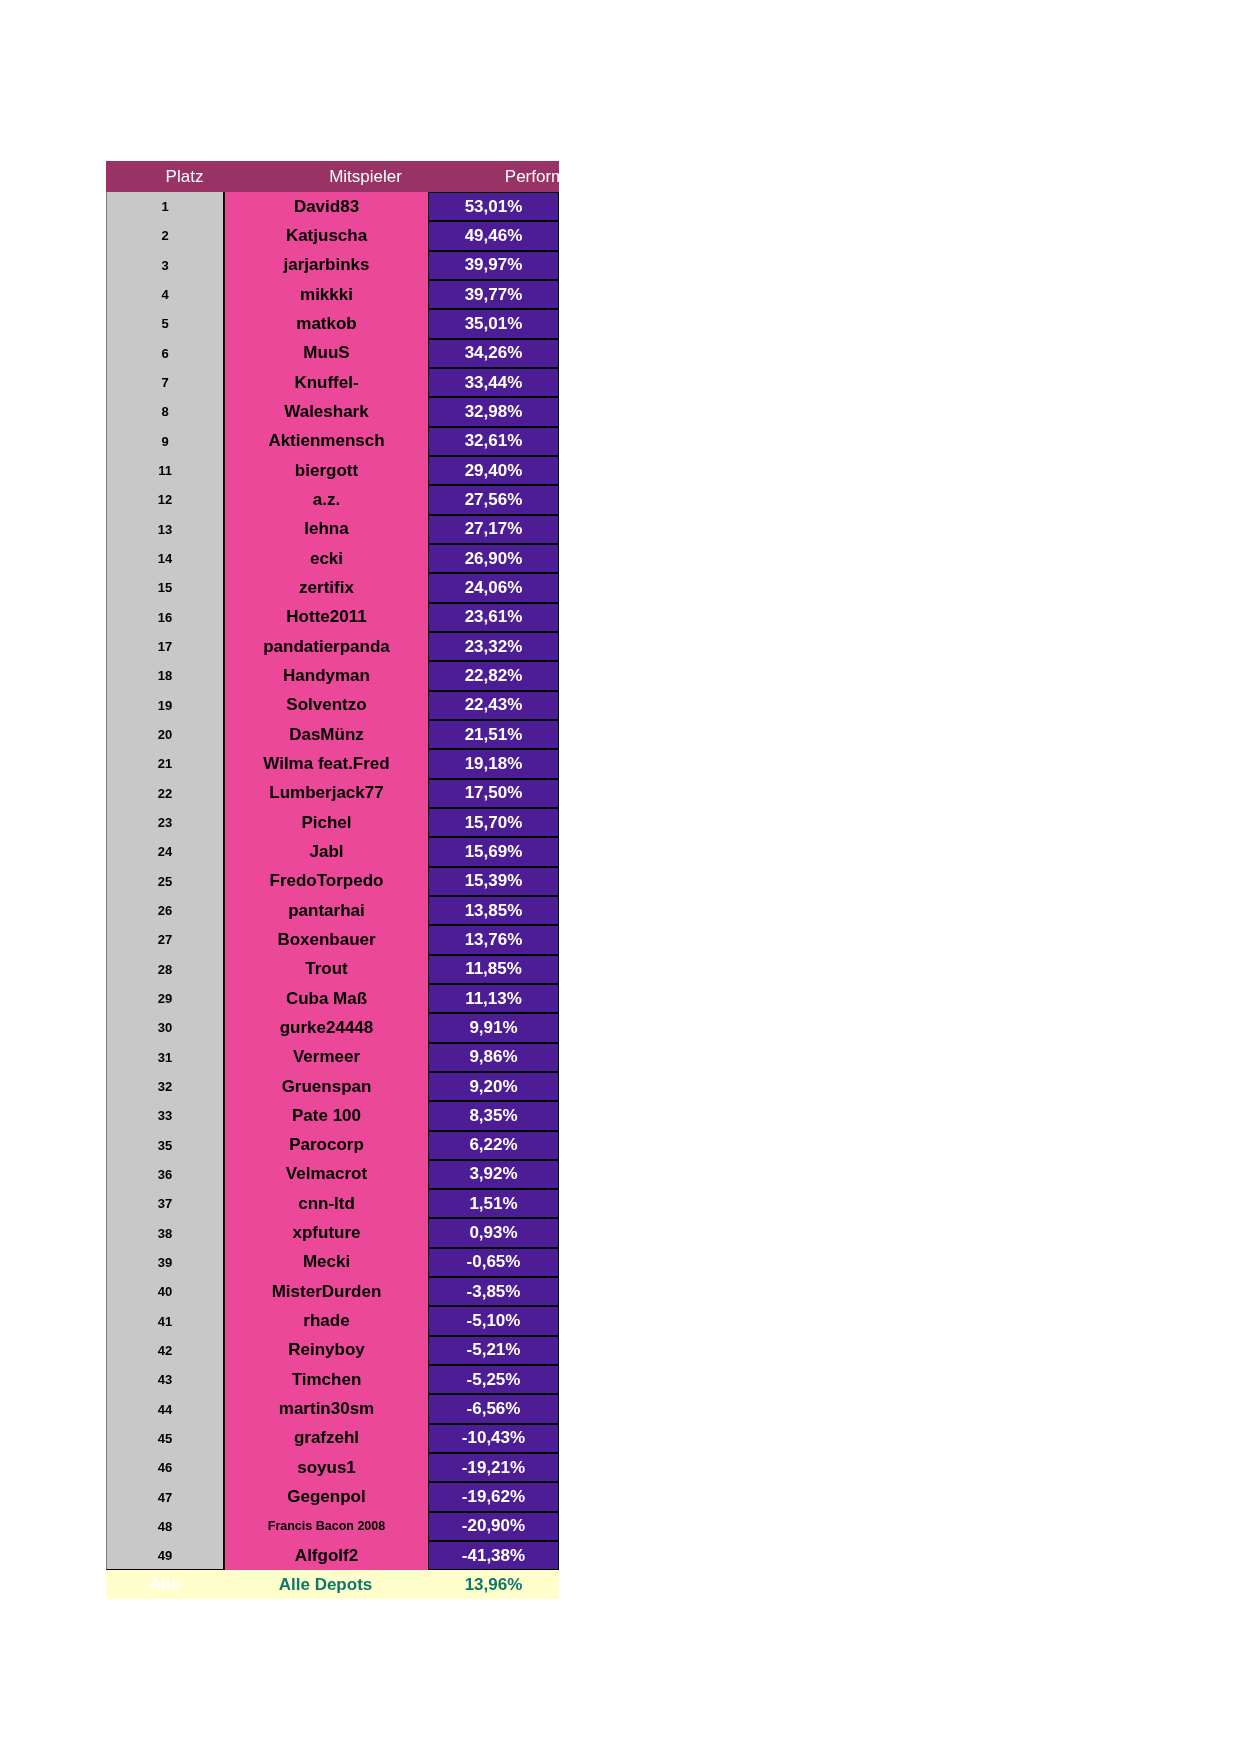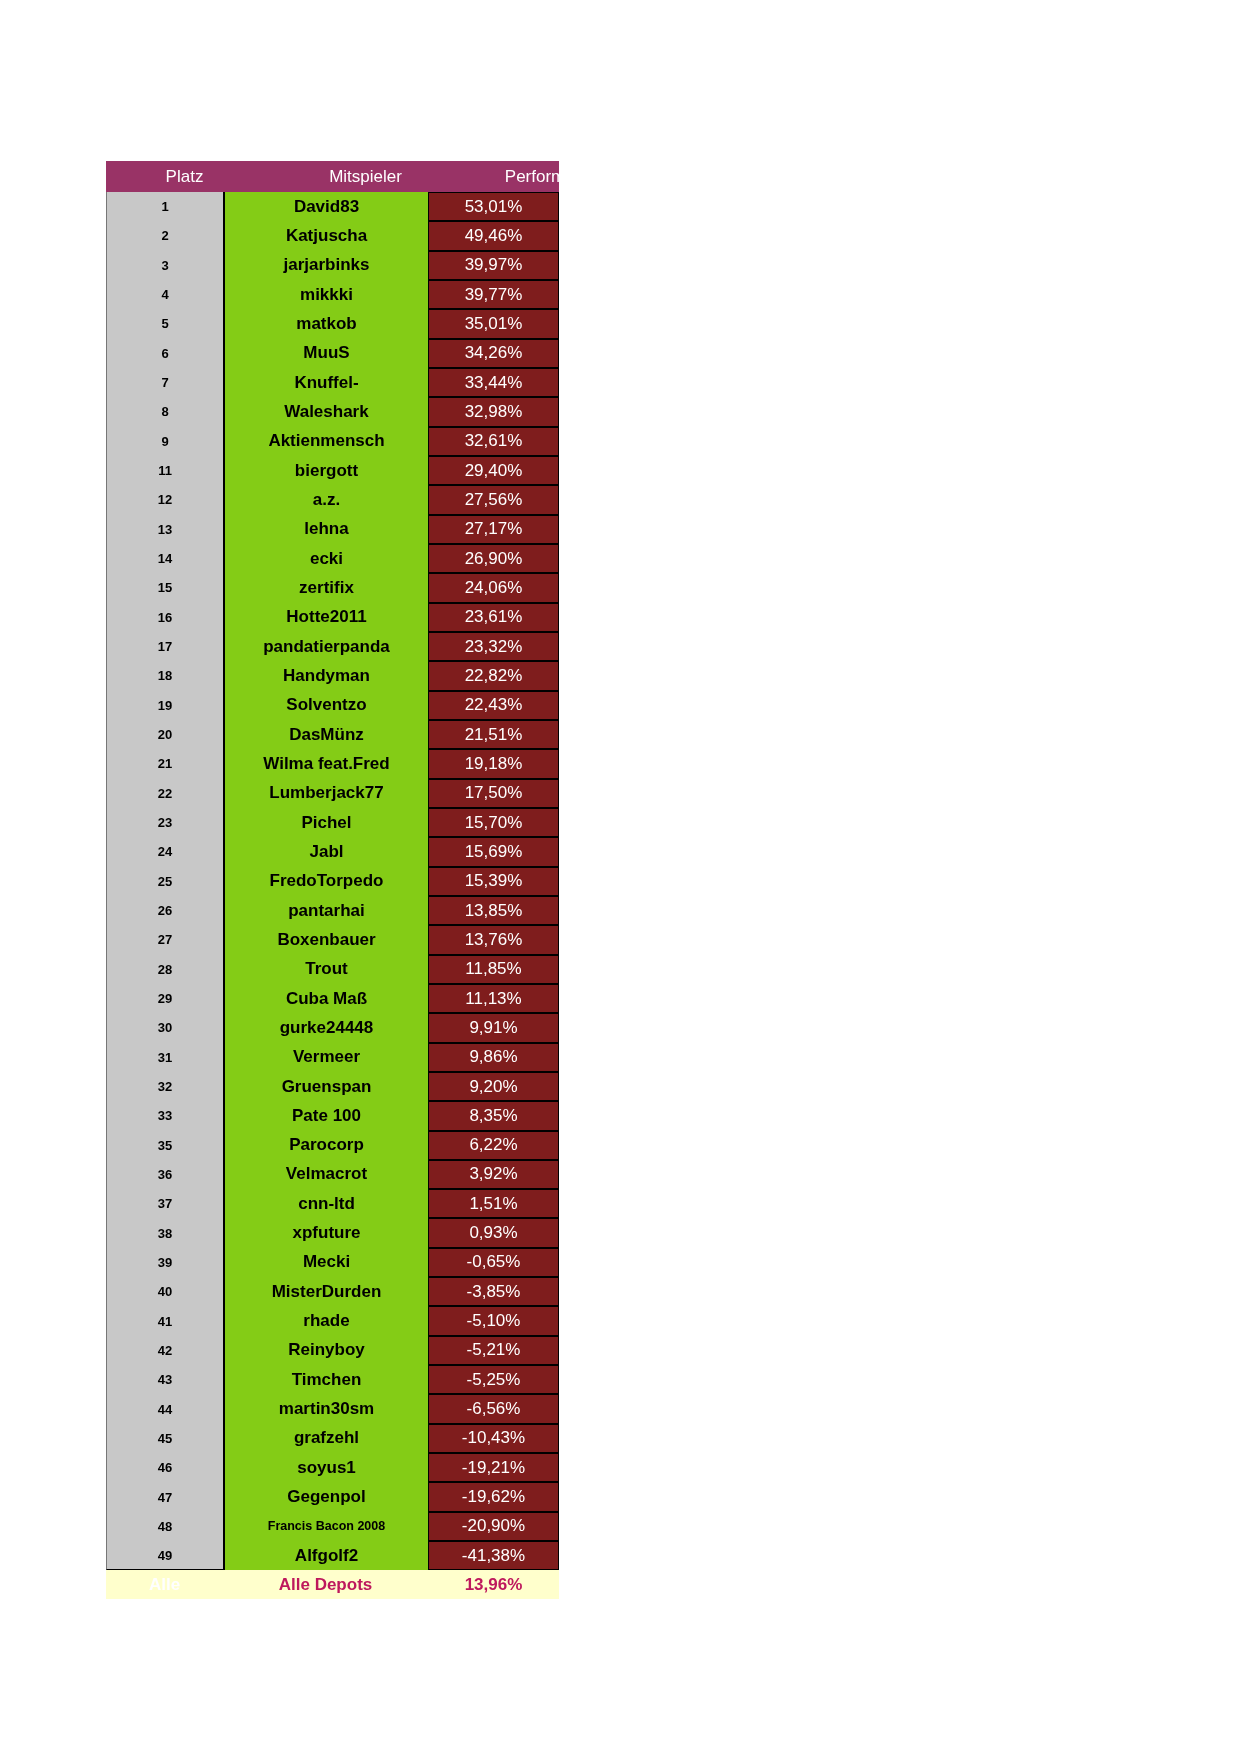--- a/index.html
+++ b/index.html
@@ -46,50 +46,50 @@
     white-space: nowrap;
   }
   .cell-platz {
     background: #C8C8C8;
     border-left: 1px solid #777777;
     font-size: 13px;
     font-weight: 700;
     color: #000000;
   }
   .cell-mitspieler {
-    background: #84cc16;
+    background: #ec4899;
     border-left: 2px solid #000000;
     font-size: 17px;
     font-weight: 700;
     color: #000000;
   }
   .cell-mitspieler.small-name { font-size: 12.5px; }
   .cell-performance {
-    background: #7f1d1d;
+    background: #4c1d95;
     border: 1px solid #000000;
     font-size: 17px;
-    font-weight: 400;
+    font-weight: 700;
     color: #ffffff;
   }
   .row:last-child .cell-platz { border-bottom: 1px solid #000000; }
 
   .footer-row {
     height: 29px;
     background: #FFFFCC;
   }
   .footer-cell {
     display: flex;
     align-items: center;
     justify-content: center;
     box-sizing: border-box;
     font-size: 17px;
     font-weight: 700;
   }
   .footer-platz { color: #ffffff; }
-  .footer-label, .footer-perf { color: #be185d; }
+  .footer-label, .footer-perf { color: #0f766e; }
 </style>
 </head>
 <body>
 
 <div class="sheet">
 
   <div class="flexrow header-row">
     <div class="header-cell col-platz">Platz</div>
     <div class="header-cell col-mitspieler">Mitspieler</div>
     <div class="header-cell col-performance">Performance</div>

